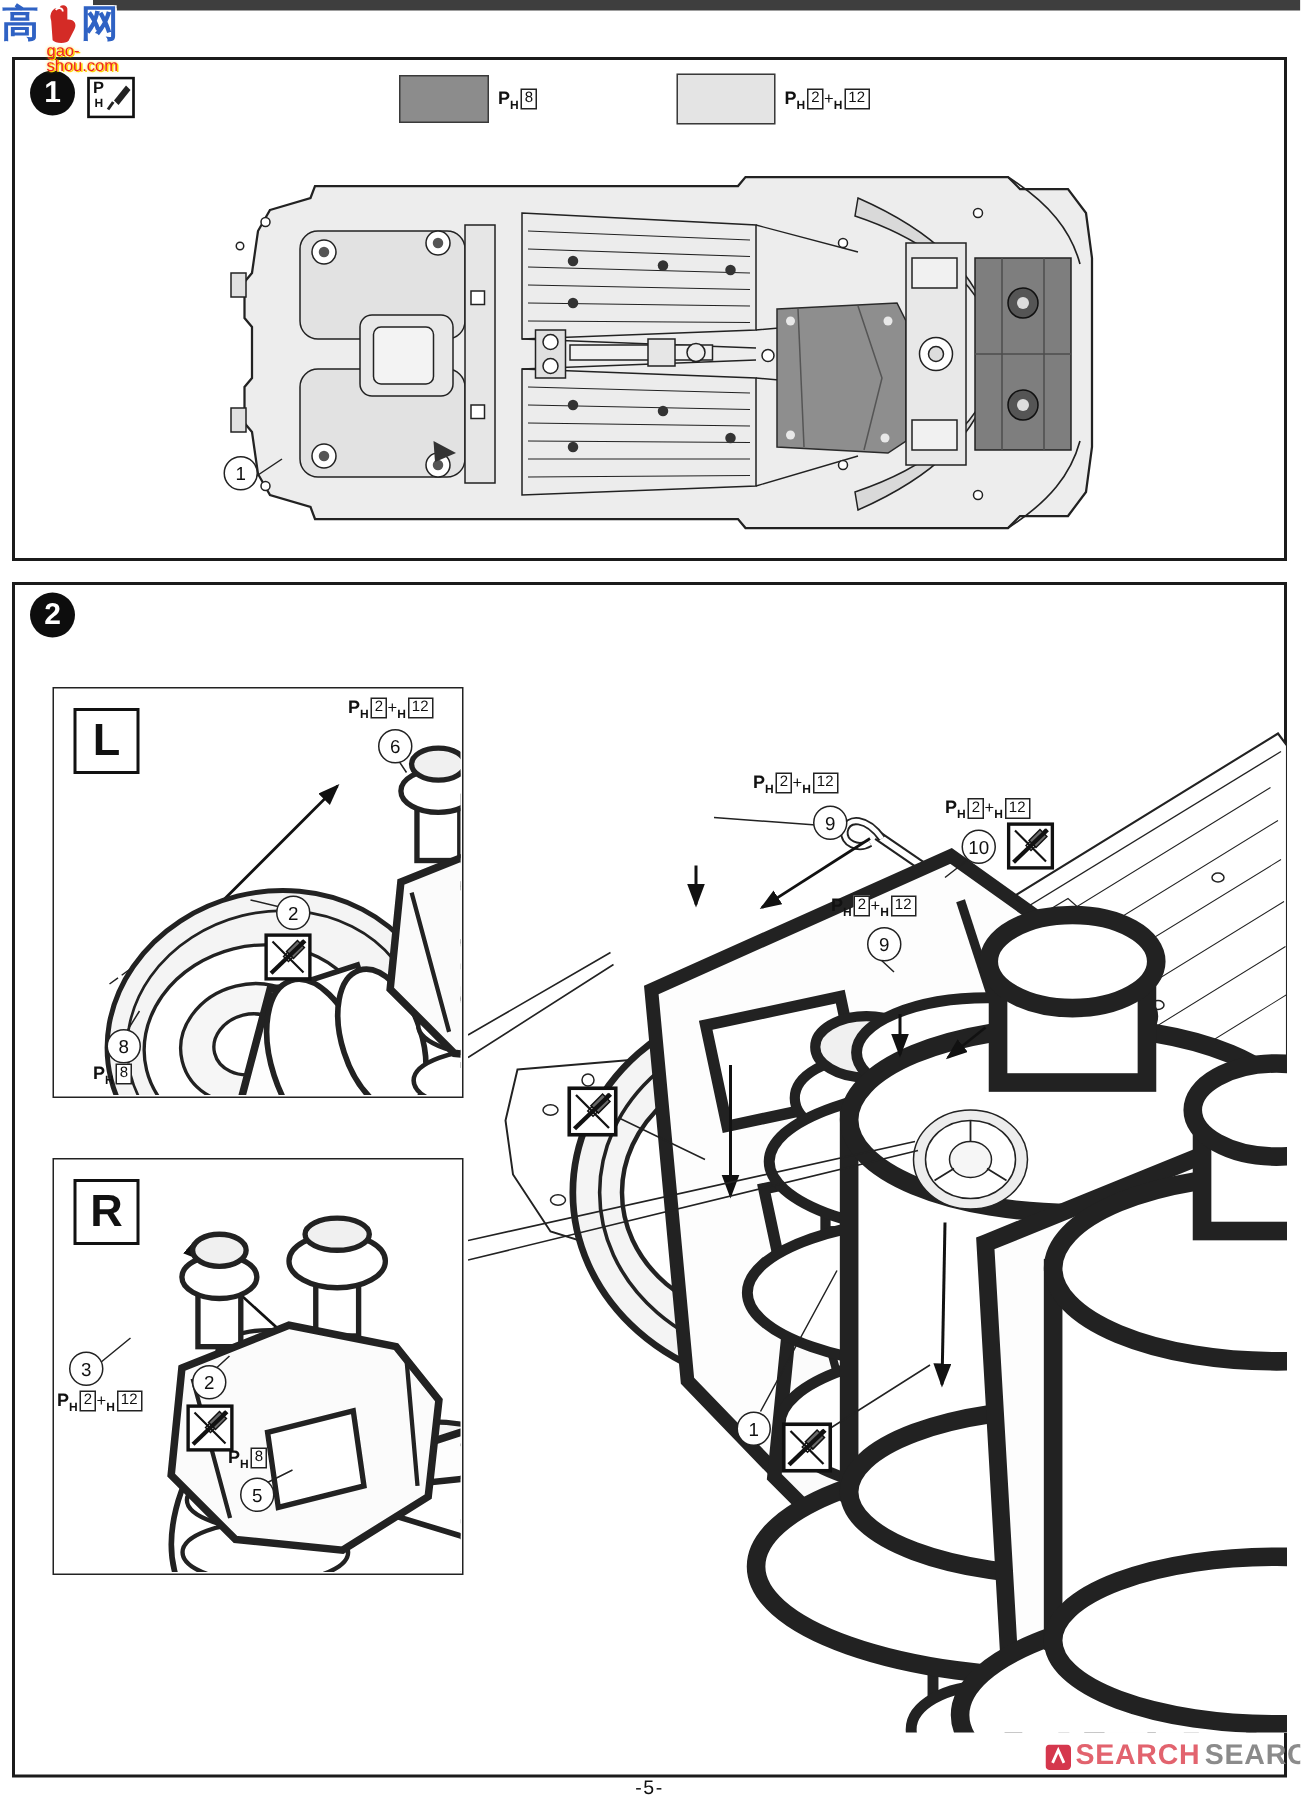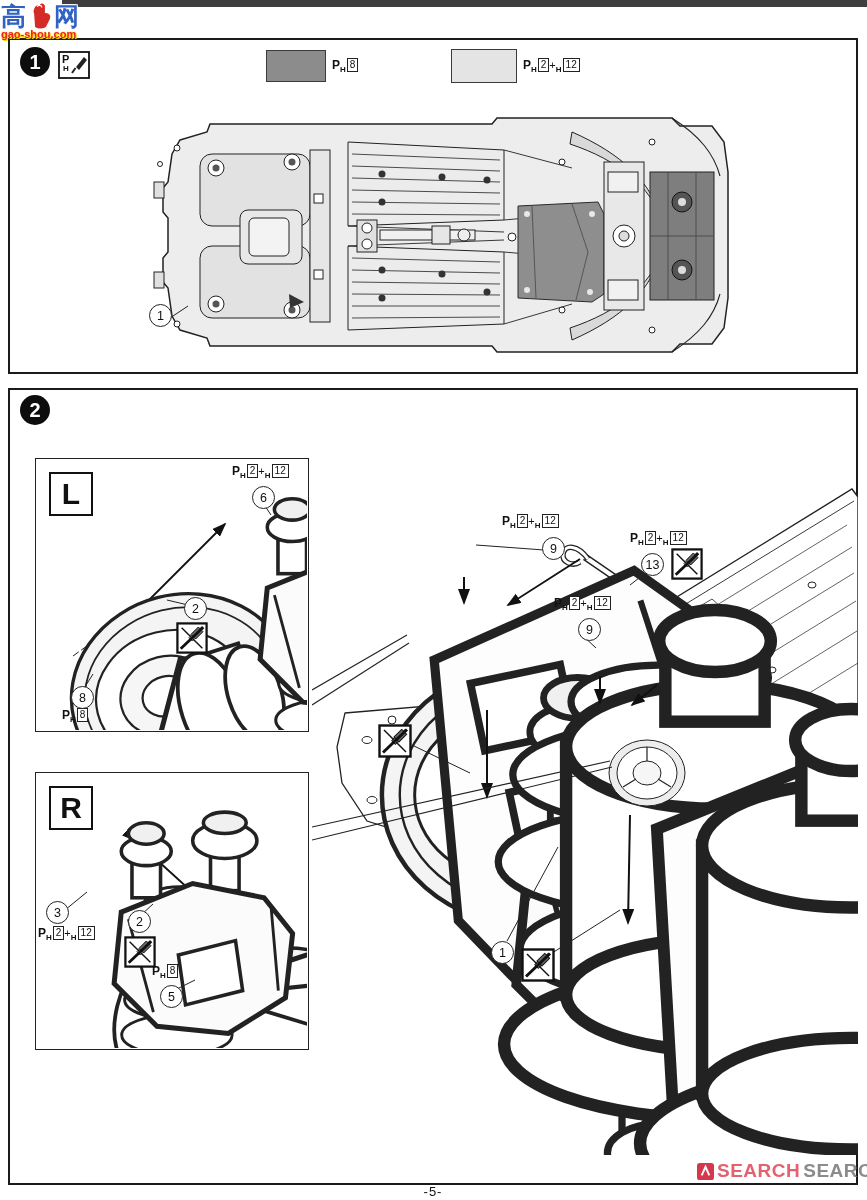--- a/index.html
+++ b/index.html
@@ -22,22 +22,22 @@
         margin-left:1px;background:#fff;line-height:12px;vertical-align:1px;}
   .pcode .plus{font-weight:normal;font-size:11px;}
   .swatch{position:absolute;border:1px solid #3a3a3a;}
   .noglue{position:absolute;z-index:7;}
   .pageno{position:absolute;left:403px;top:1184px;width:60px;text-align:center;font-size:13px;letter-spacing:1px;}
   
   .gslogo{position:absolute;left:1px;top:1px;z-index:20;width:80px;line-height:10px;}
   .gsrow{display:flex;align-items:center;}
   .gscn{font-size:25px;font-weight:bold;color:#2f62c4;
         text-shadow:-1px -1px 0 #fff,1px -1px 0 #fff,-1px 1px 0 #fff,1px 1px 0 #fff;}
-  .gssite{font-size:11px;font-weight:bold;color:#e22;margin-top:-2px;
-        text-shadow:0 0 2px #ffd400,1px 1px 0 #ffd400;}
+  .gssite{font-size:11px;font-weight:normal;color:#e22;margin-top:-2px;
+        text-shadow:0 0 2px #ffd400,1px 1px 0 #ffd400;padding-left:30px;}
   .hobbywm{position:absolute;left:697px;top:1160px;z-index:20;display:flex;align-items:center;gap:3px;
         font-size:19px;font-weight:bold;letter-spacing:.5px;white-space:nowrap;}
   .hobbywm .hb{color:#e2636e;}
   .hobbywm .hs{color:#8b8b8b;}
   .painticon{position:absolute;z-index:5;}
   .painticon .pl{position:absolute;left:4px;top:2px;font-size:11px;font-weight:bold;}
   .painticon .hl{position:absolute;left:5px;top:13px;font-size:8px;font-weight:bold;}
   svg{display:block;}
 </style>
 </head>
@@ -327,21 +327,21 @@
     <path d="M0,235 L95,180 M0,250 L97,188" stroke="#222" stroke-width="1.1" fill="none"></path>
     <path d="M0,372 L298,306 M0,385 L300,312" stroke="#222" stroke-width="1.1" fill="none"></path>
     <path d="M232,95 L164,90 M336,116 L318,130 M270,180 L284,193" stroke="#222" stroke-width="1" fill="none"></path>
     <path d="M100,290 L158,318 M195,486 L246,392 M237,500 L308,455" stroke="#222" stroke-width="1" fill="none"></path>
   </svg>
 
   <div class="pcode" style="left:502px;top:514px;"><b>P</b><sub>H</sub><span class="nbox">2</span><span class="plus">+</span><sub>H</sub><span class="nbox">12</span></div>
   <div class="circ" style="left:542px;top:537px;">9</div>
 
   <div class="pcode" style="left:630px;top:531px;"><b>P</b><sub>H</sub><span class="nbox">2</span><span class="plus">+</span><sub>H</sub><span class="nbox">12</span></div>
-  <div class="circ" style="left:641px;top:553px;">13</div>
+  <div class="circ" style="left:641px;top:553px;">10</div>
   <div class="noglue" style="left:671px;top:548px;">
       <svg width="32" height="32" viewBox="0 0 34 34">
         <use href="#noglue"></use>
       </svg>
     </div>
 
   <div class="pcode" style="left:554px;top:596px;"><b>P</b><sub>H</sub><span class="nbox">2</span><span class="plus">+</span><sub>H</sub><span class="nbox">12</span></div>
   <div class="circ" style="left:578px;top:618px;">9</div>
 
   <div class="noglue" style="left:378px;top:724px;">

